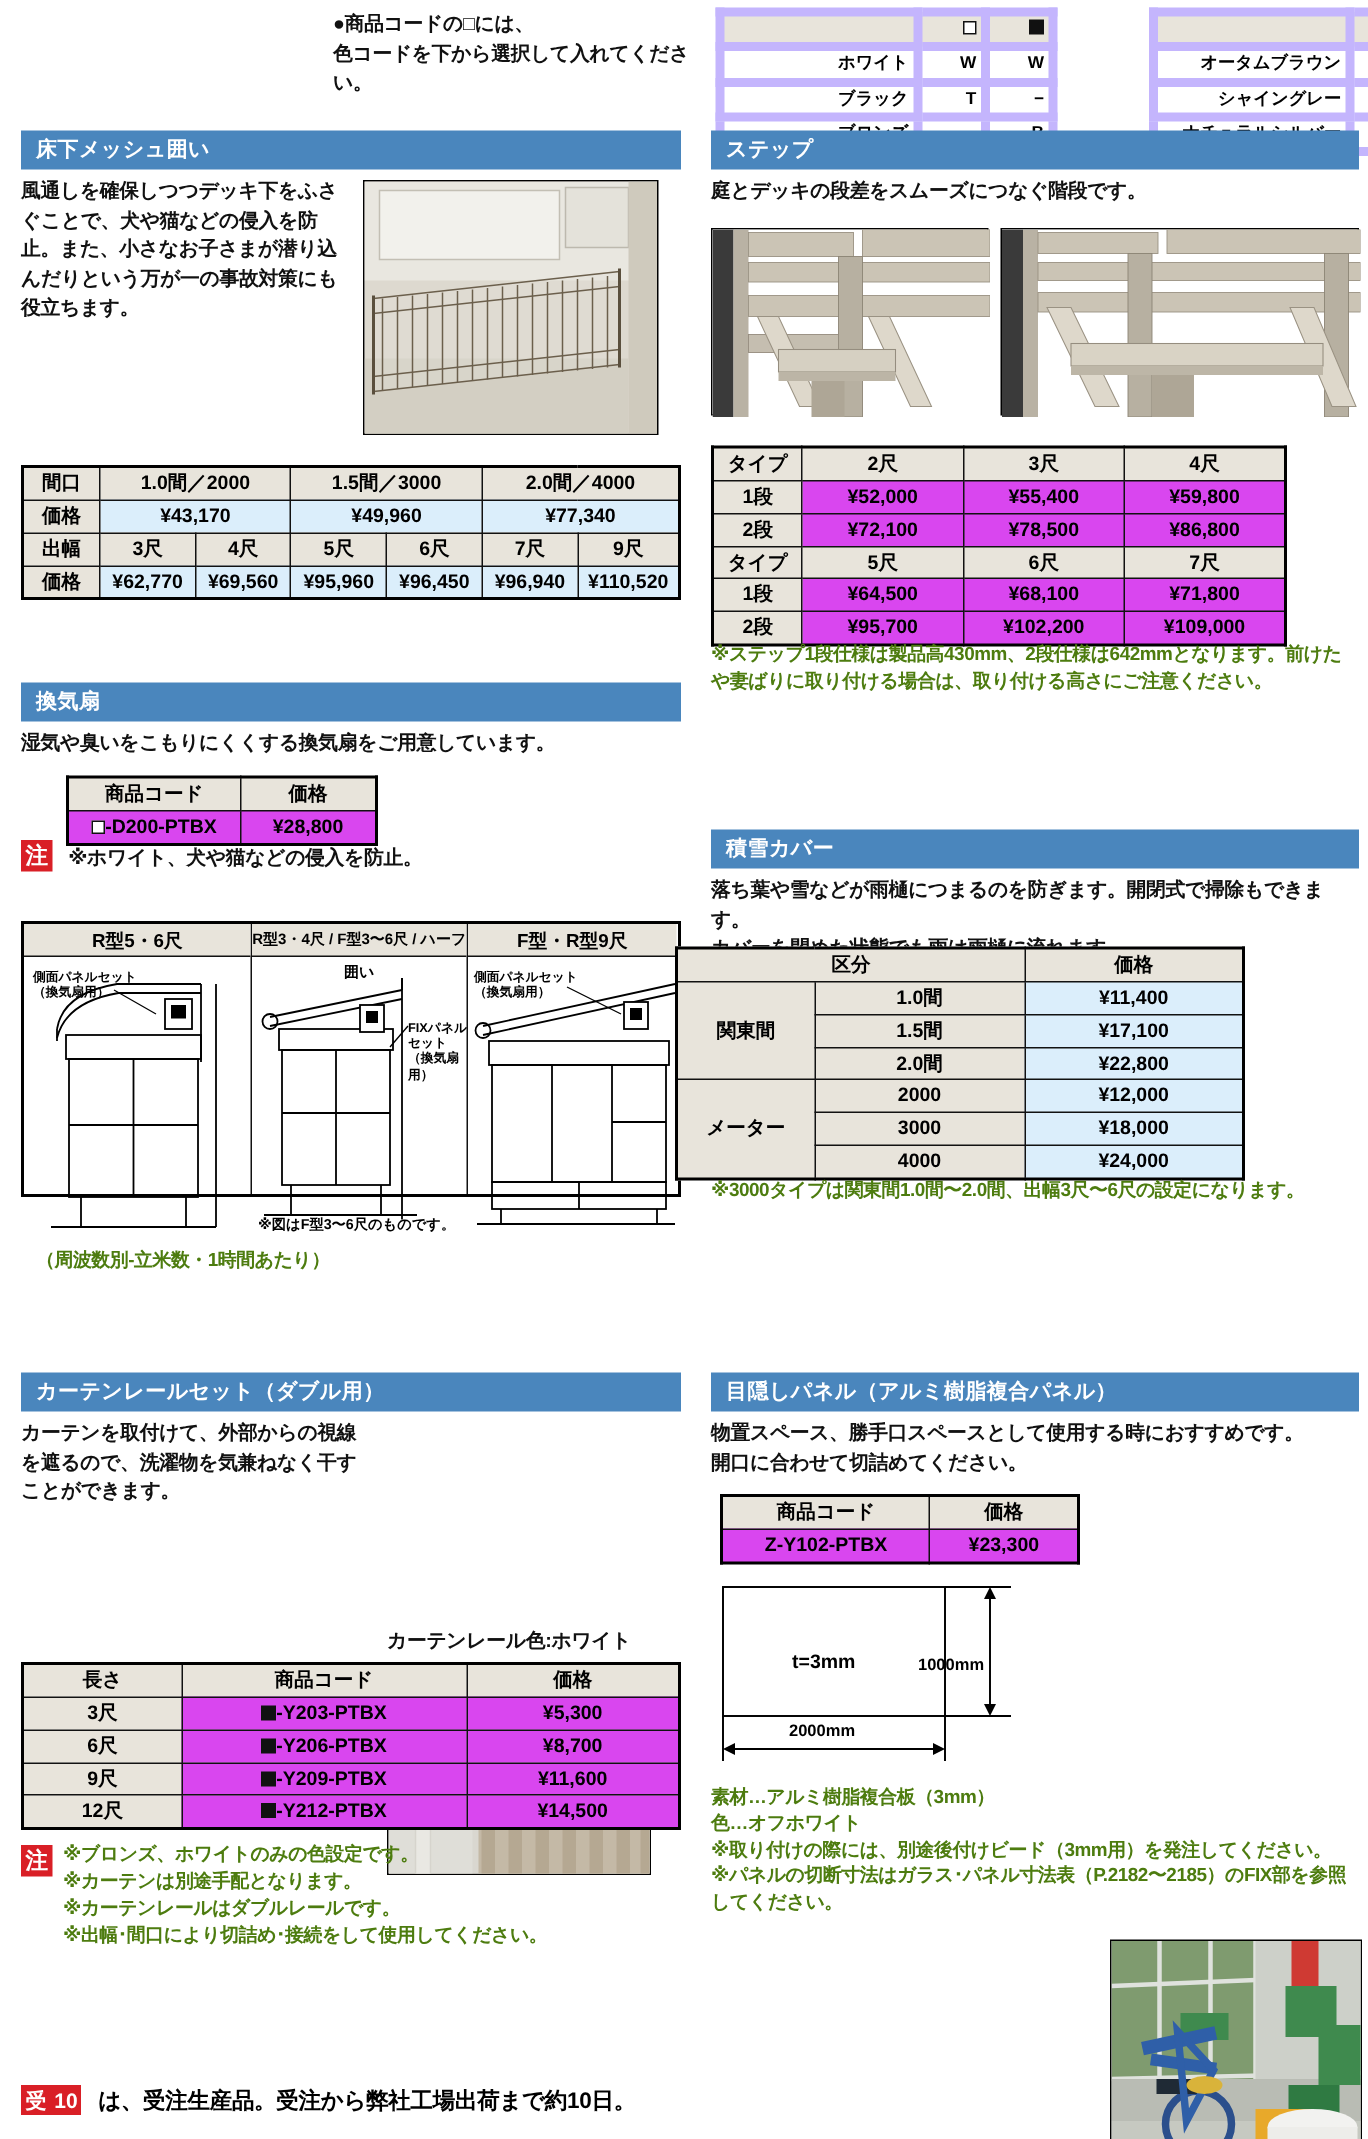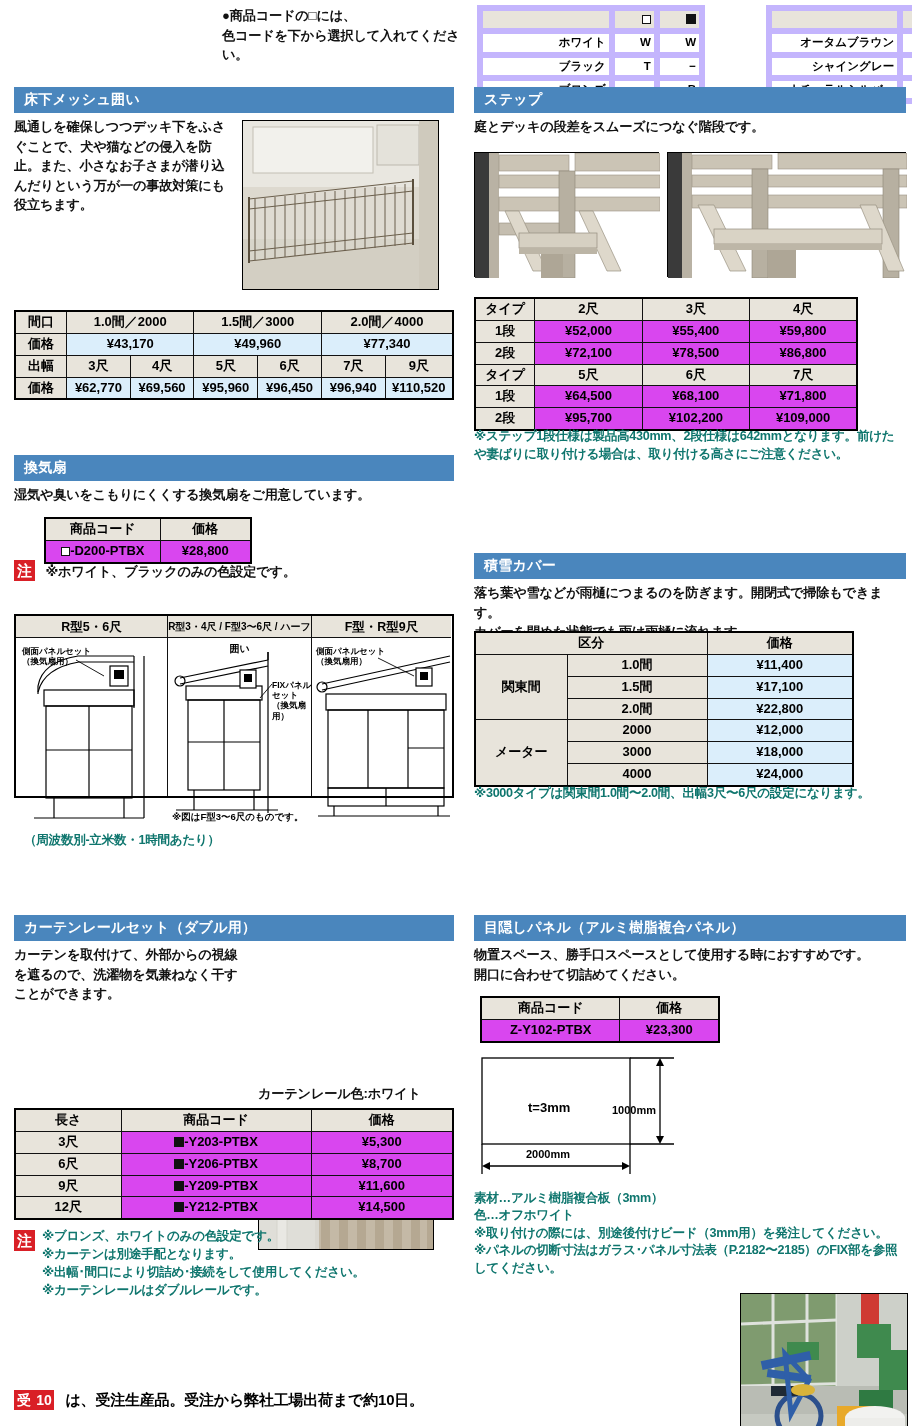--- a/index.html
+++ b/index.html
@@ -32,21 +32,21 @@
     font-size: 13.2px;
     line-height: 1.48;
     font-weight: bold;
     color: #111;
     letter-spacing: -0.2px;
   }
   .note-text {
     font-size: 12.6px;
     line-height: 1.42;
     font-weight: bold;
-    color: #0f766e;
+    color: #4d7c0f;
     letter-spacing: -0.3px;
   }
 
   
   table.t {
     border-collapse: collapse;
     font-size: 13px;
     font-weight: bold;
     width: 100%;
     background: #fff;
@@ -272,21 +272,21 @@
       <tr>
         <td class="wht"><span class="sq-open"></span><span>-D200-PTBX</span></td>
         <td class="wht">¥28,800</td>
       </tr>
     </tbody>
       </table>
   </div>
 
   <div class="abs" style="left:14px; top:560px; width:440px;">
     <span class="chu">注</span>
-    <span class="body-text" style="margin-left:6px; display:inline-block; vertical-align:top; padding-top:2px;">※ホワイト、ブラックのみの色設定です。</span>
+    <span class="body-text" style="margin-left:6px; display:inline-block; vertical-align:top; padding-top:2px;">※ホワイト、犬や猫などの侵入を防止。</span>
   </div>
 
   <div class="abs fan-box" style="left:14px; top:614px; width:440px; height:184px;">
     <div style="display:flex; width:100%; height:100%;">
 
       <div style="width:152px; border-right:1px solid #111; height:100%;">
         <div class="fan-col-hd">R型5・6尺</div>
         <div class="fan-cell" style="height:189px; position:relative;">
           <div class="abs tiny" style="left:6px; top:8px; width:80px;">
             <span>側面パネルセット</span><br>
@@ -445,22 +445,22 @@
       </tr>
     </tbody>
       </table>
   </div>
 
   <div class="abs" style="left:14px; top:1228px; width:450px;">
     <span class="chu abs" style="left:0; top:2px;">注</span>
     <div class="note-text" style="margin-left:28px;">
       <div>※ブロンズ、ホワイトのみの色設定です。</div>
       <div>※カーテンは別途手配となります。</div>
+      <div>※カーテンレールはダブルレールです。</div>
       <div>※出幅･間口により切詰め･接続をして使用してください。</div>
-      <div>※カーテンレールはダブルレールです。</div>
     </div>
   </div>
 
   <div class="abs sec-header" style="left:474px; top:87px; width:432px;">ステップ</div>
 
   <div class="abs body-text" style="left:474px; top:117px; width:432px;">庭とデッキの段差をスムーズにつなぐ階段です。</div>
 
   <div class="abs step-photo" style="left:474px; top:152px; width:185px; height:125px;">
     <svg width="185" height="125" viewBox="0 0 185 125" style="display:block">
       <rect width="185" height="125" fill="#ffffff"></rect>
@@ -548,21 +548,21 @@
 
   <div class="abs note-text" style="left:474px; top:428px; width:432px;">※ステップ1段仕様は製品高430mm、2段仕様は642mmとなります。前けたや妻ばりに取り付ける場合は、取り付ける高さにご注意ください。</div>
 
   <div class="abs sec-header" style="left:474px; top:553px; width:432px;">積雪カバー</div>
 
   <div class="abs body-text" style="left:474px; top:583px; width:432px;">
     <div>落ち葉や雪などが雨樋につまるのを防ぎます。開閉式で掃除もできます。</div>
     <div>カバーを閉めた状態でも雨は雨樋に流れます。</div>
   </div>
 
-  <div class="abs" style="left:474px; top:631px; width:380px;">
+  <div class="abs" style="left:450px; top:631px; width:380px;">
     <table class="t">
       <tbody>
           <tr>
         <td class="hd" colspan="2" style="width:232px">区分</td>
         <td class="hd">価格</td>
       </tr>
       <tr>
         <td class="hd" rowspan="3" style="width:92px">関東間</td>
         <td class="hd" style="width:140px">1.0間</td>
         <td class="price">¥11,400</td>

